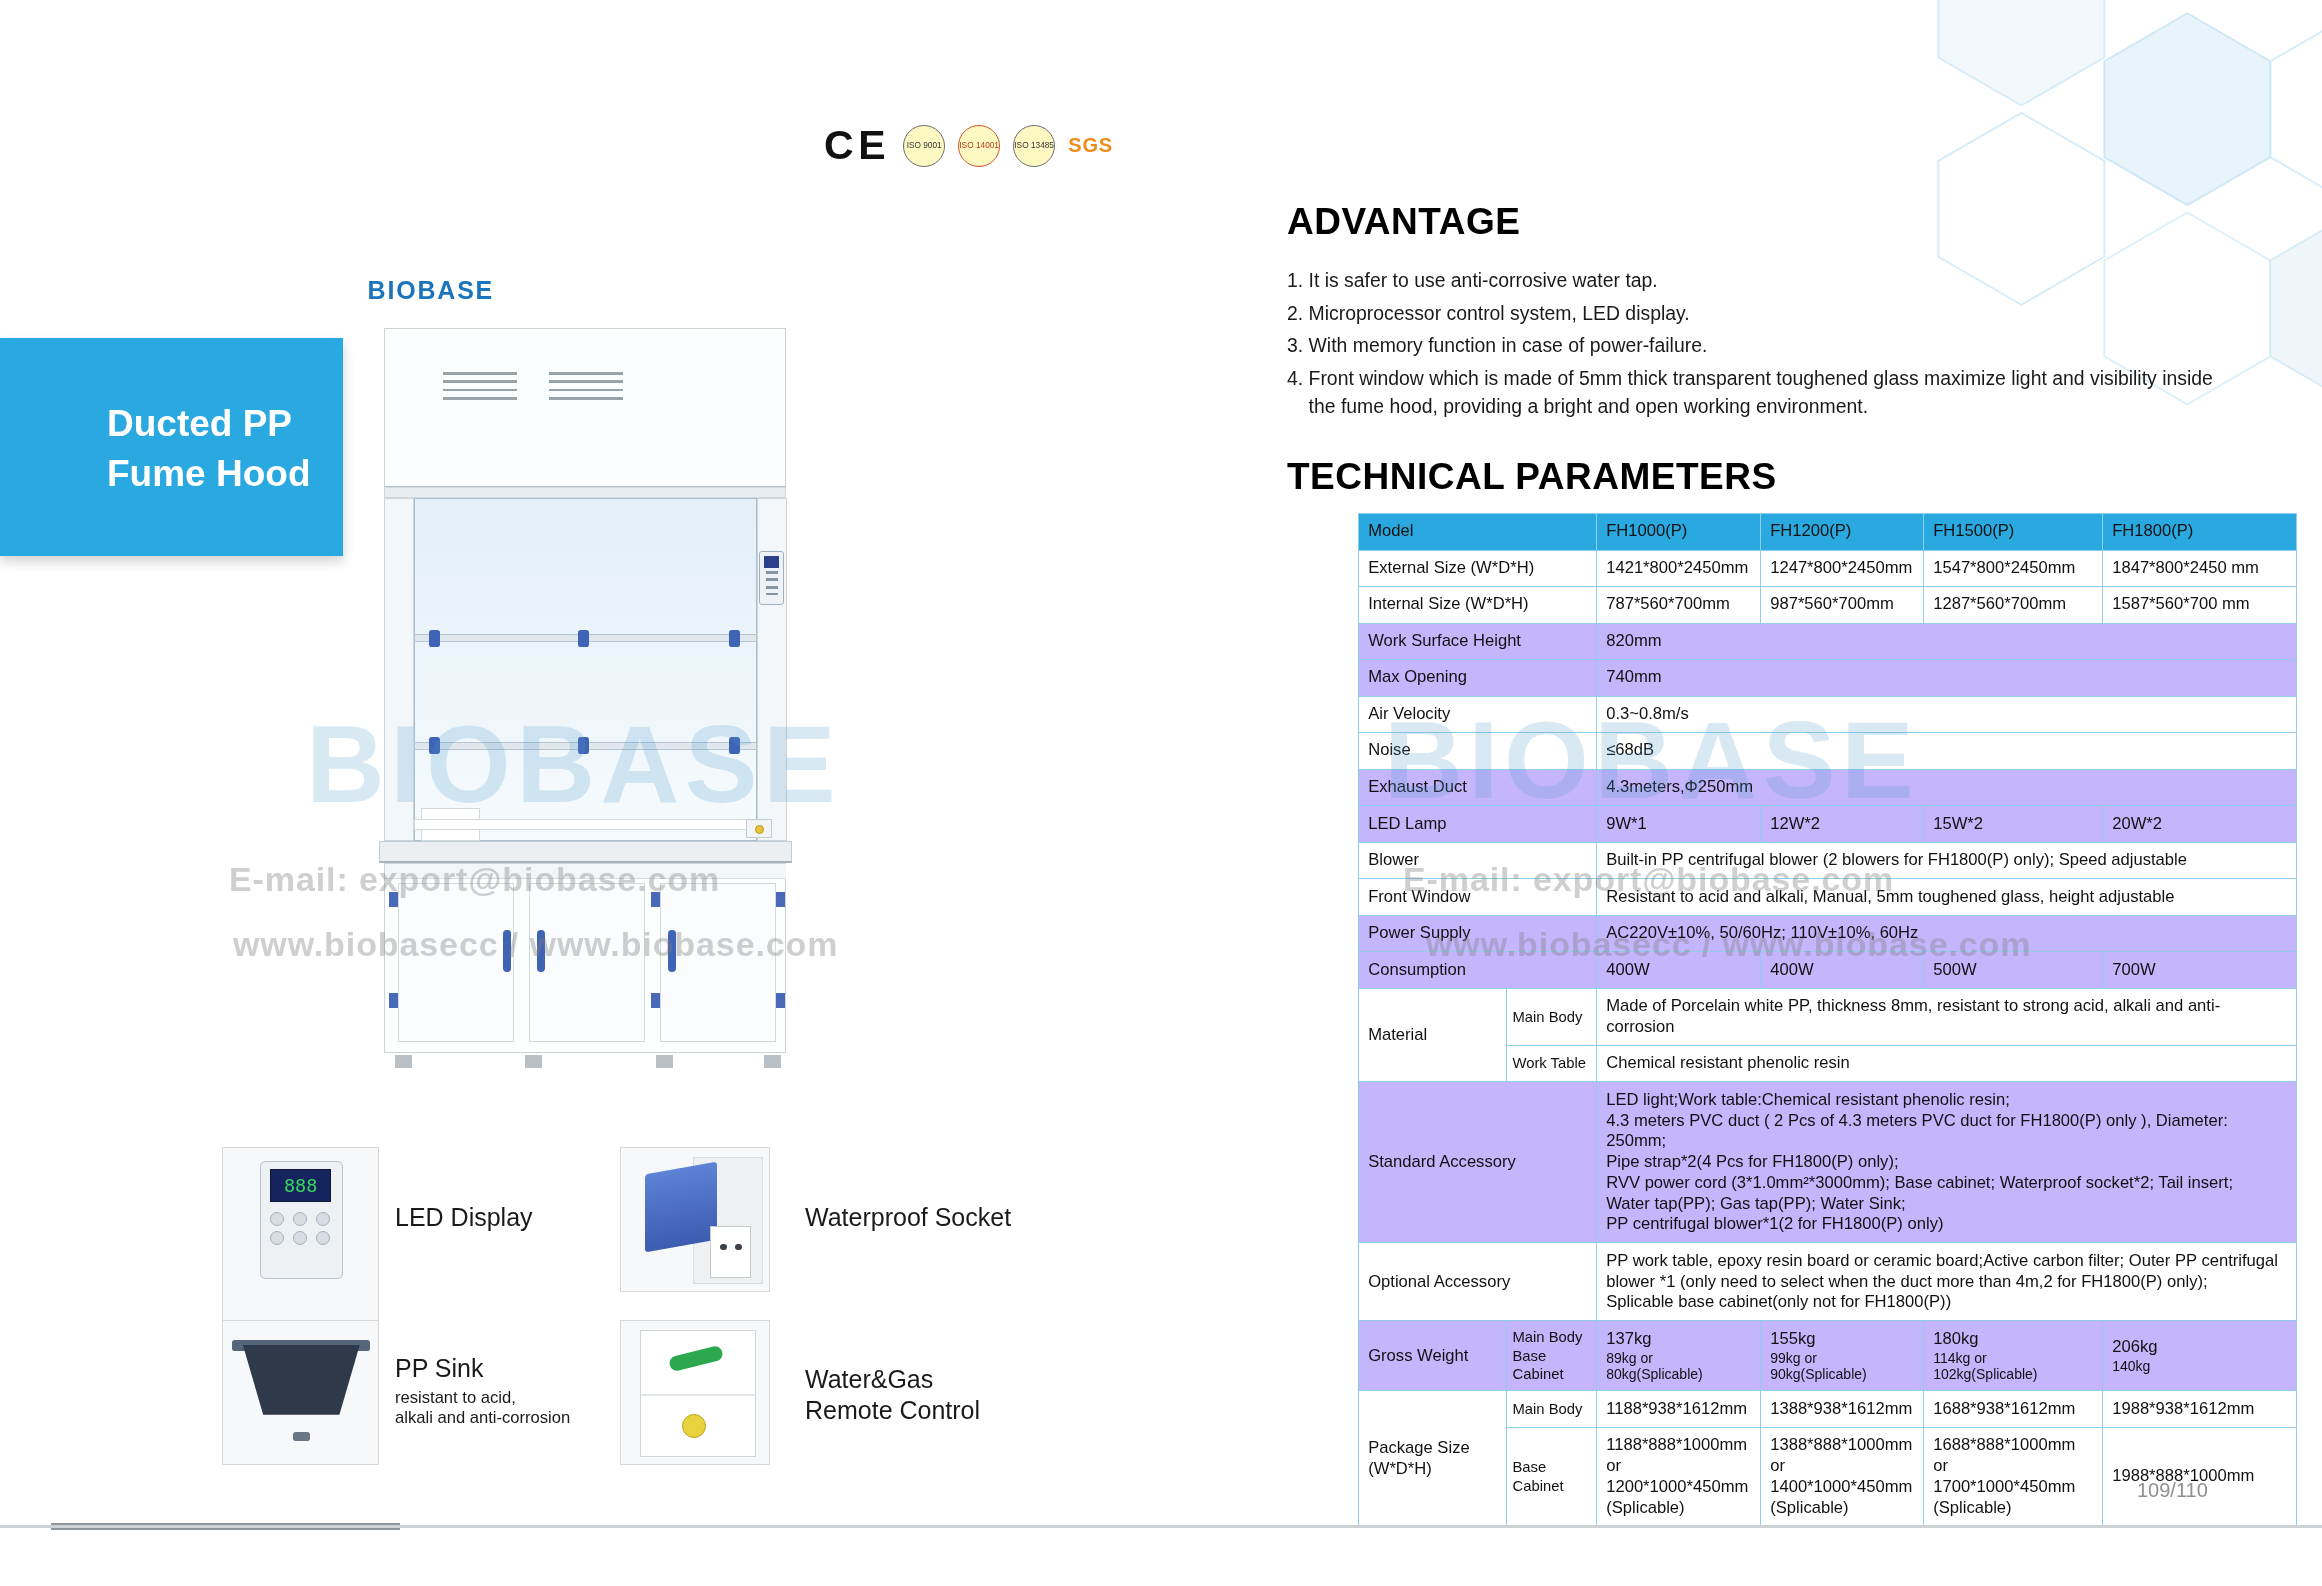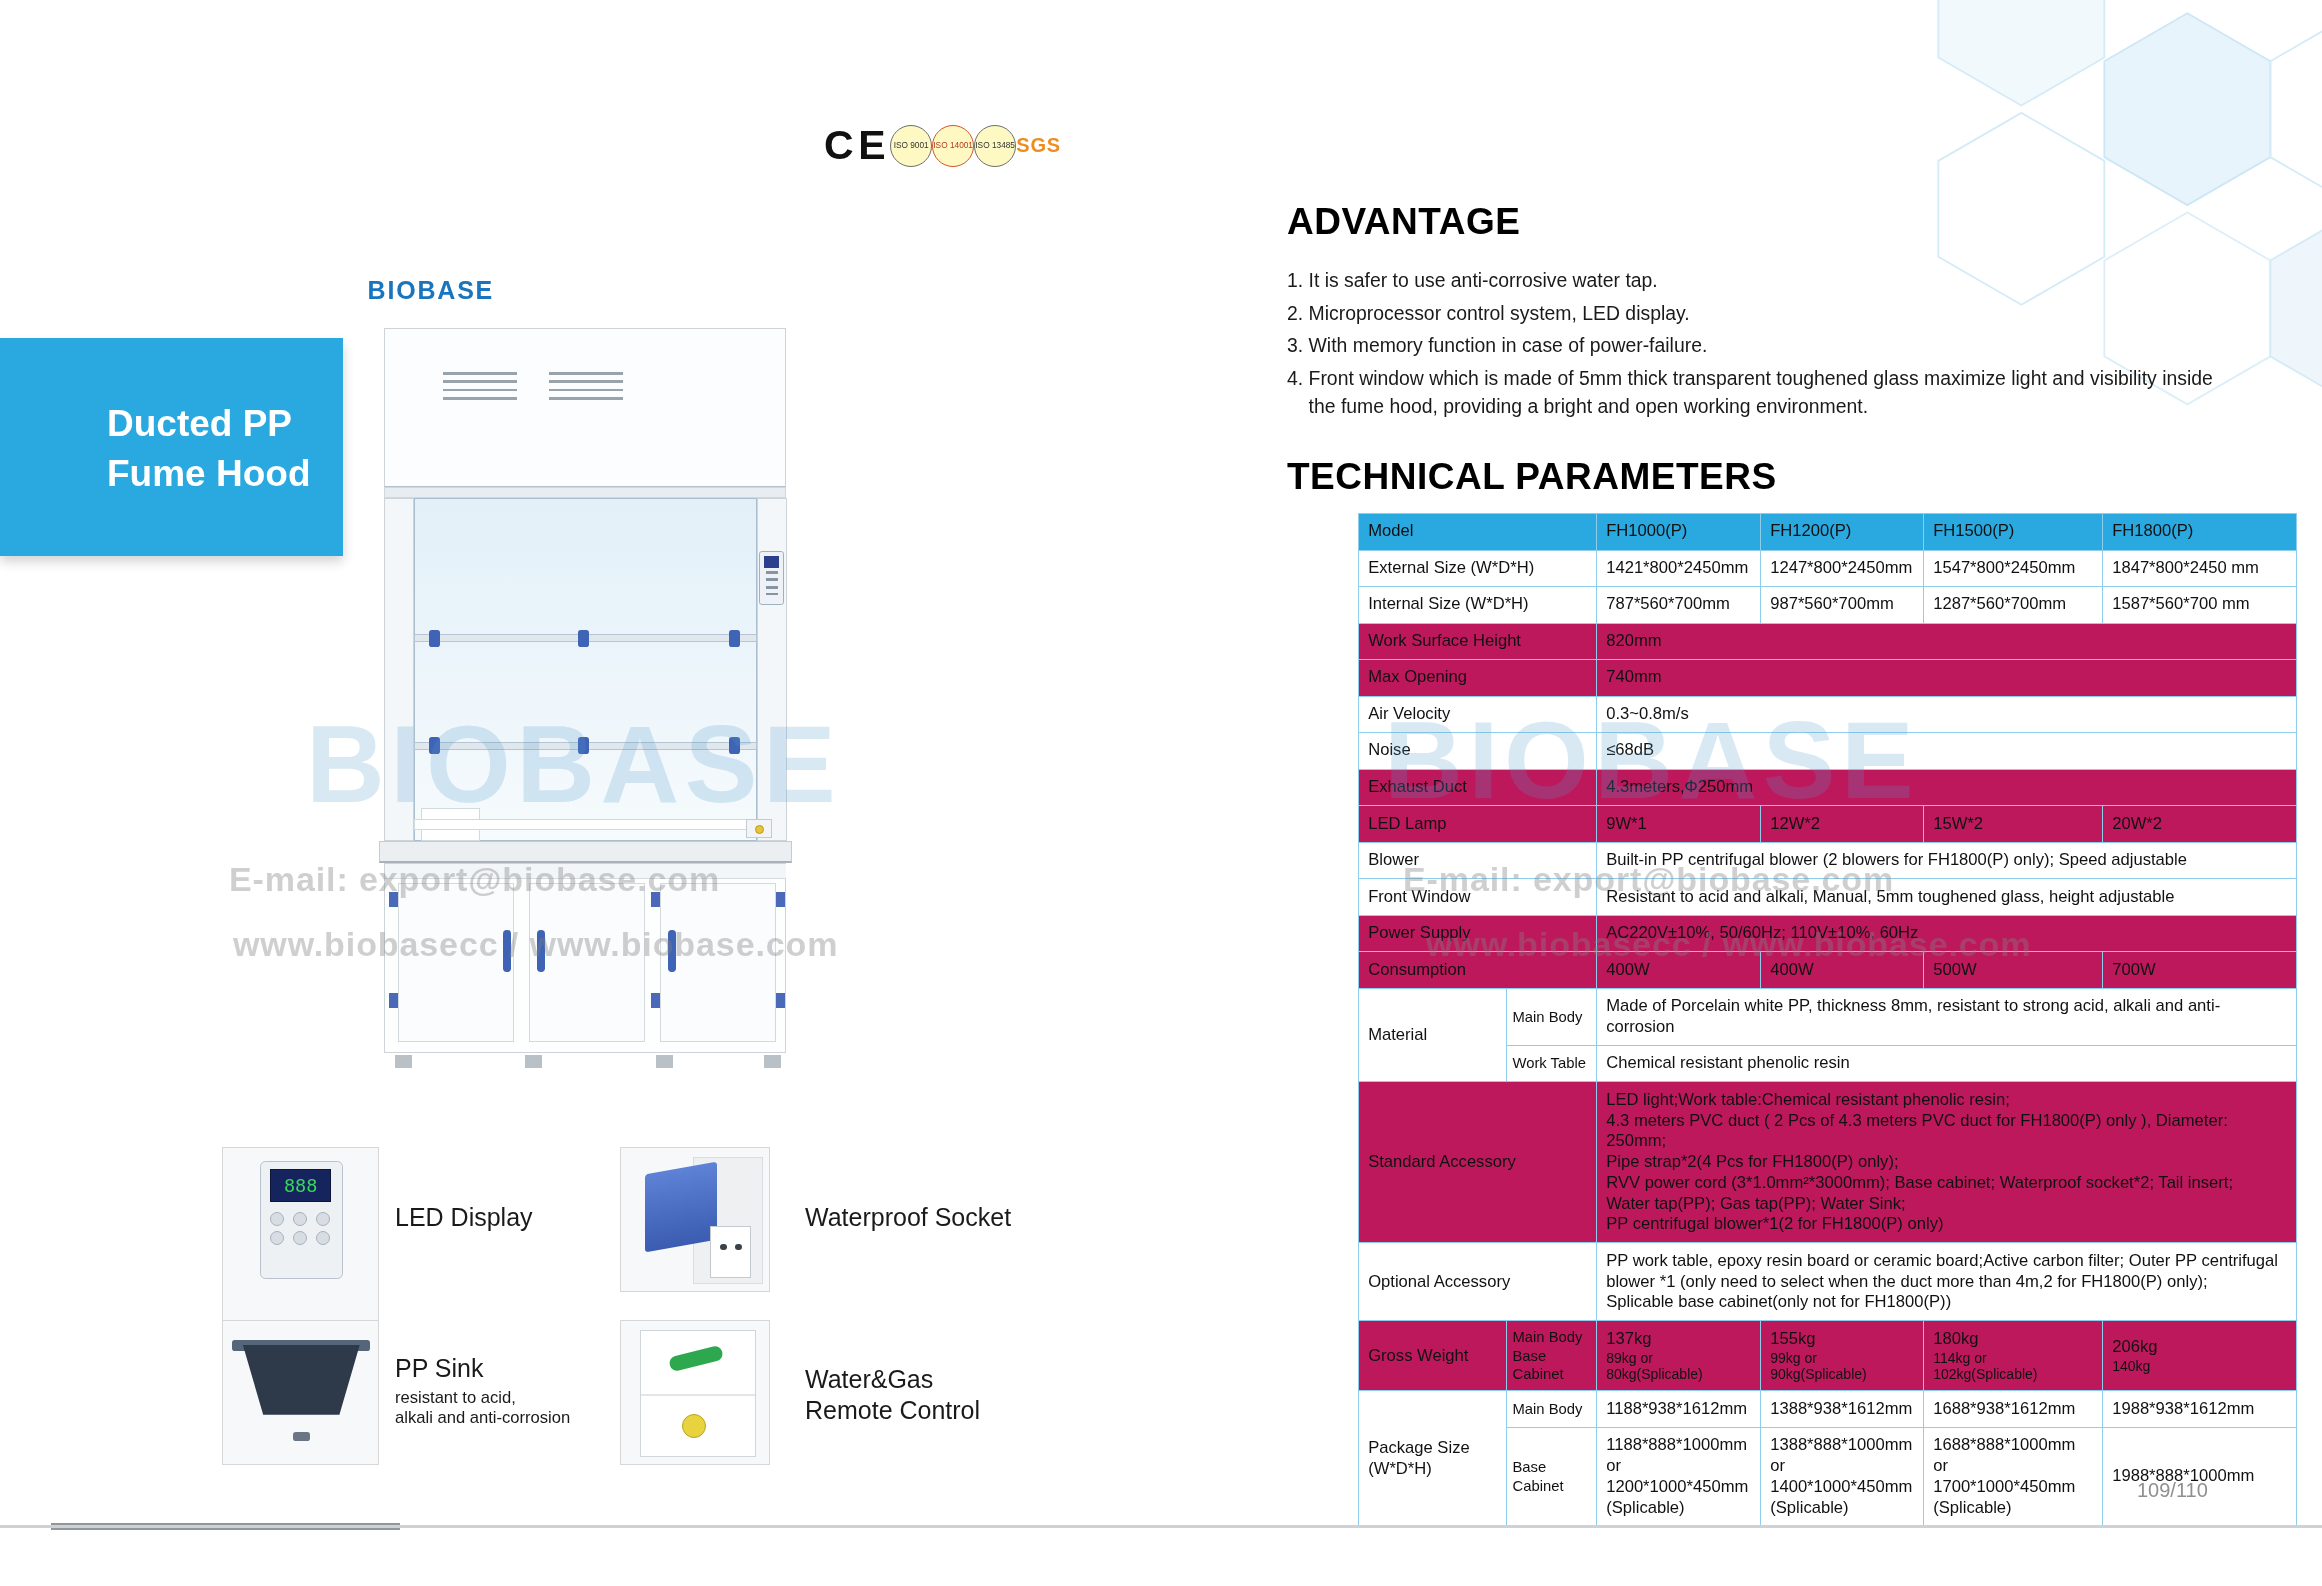--- a/index.html
+++ b/index.html
@@ -5,21 +5,21 @@
   *{margin:0;padding:0;box-sizing:border-box}
   html,body{background:#9a9a9a}
   .page{position:relative;width:2322px;height:1587px;background:#ffffff;overflow:hidden;
         font-family:"Liberation Sans",sans-serif;color:#1a1a1a}
   .abs{position:absolute}
 
   
   .hex-svg{position:absolute;right:0;top:0;width:522px;height:425px;pointer-events:none}
 
   
-  .cert-bar{left:824px;top:116px;height:59px;display:flex;align-items:center;}
+  .cert-bar{left:824px;top:116px;height:59px;display:flex;align-items:center;gap:13px}
   .ce-mark{font-size:41px;font-weight:bold;letter-spacing:4.6px;color:#111}
   .iso-badge{width:42px;height:42px;border:1.8px solid #6f6f6f;border-radius:50%;
              display:flex;align-items:center;justify-content:center;text-align:center;
              font-size:8.3px;line-height:1.05;color:#333;background:#fef9c3}
   .iso-badge.flame{border-color:#d4552a;color:#b23b1d}
   .sgs-badge{font-size:20px;font-weight:bold;color:#ef8c1e;letter-spacing:0.9px}
 
   
   .banner{left:0;top:338px;width:343px;height:218px;background:#29a9e0;color:#fff;
           box-shadow:0 5.5px 11px rgba(0,0,0,.18);padding:61px 0 0 107px}
@@ -81,21 +81,21 @@
 
   
   .sec-title{font-size:37px;font-weight:bold;color:#000000;letter-spacing:0.5px}
   .adv-item{font-size:19.4px;line-height:1.45;white-space:pre-wrap;margin-bottom:4.6px}
 
   .tech-table{border-collapse:collapse;width:938px;table-layout:fixed}
   .tech-table td{border:0.9px solid #8fcdec;padding:7.4px 9.2px;font-size:16.6px;line-height:1.25;
                  color:#111;vertical-align:middle;white-space:pre-line;word-wrap:break-word}
   .tech-table td.sub{font-size:14.8px;padding:5.5px 5.5px}
   tr.bg-hdr td{background:#29a9e0}
-  tr.bg-b td{background:#be185d}
+  tr.bg-b td{background:#c4b5fd}
   tr.bg-w td{background:#ffffff}
   .l2{font-size:14px;line-height:1.2}
 
   
   .footer-line{left:0;top:1525px;width:2322px;height:2.8px;background:#cfd2d5}
   .footer-dark{left:51px;top:1523px;width:349px;height:6.5px;background:#8f969c}
   .page-num{left:2137px;top:1479px;font-size:20px;color:#8f8f8f}
 </style>
 </head>
 <body>

